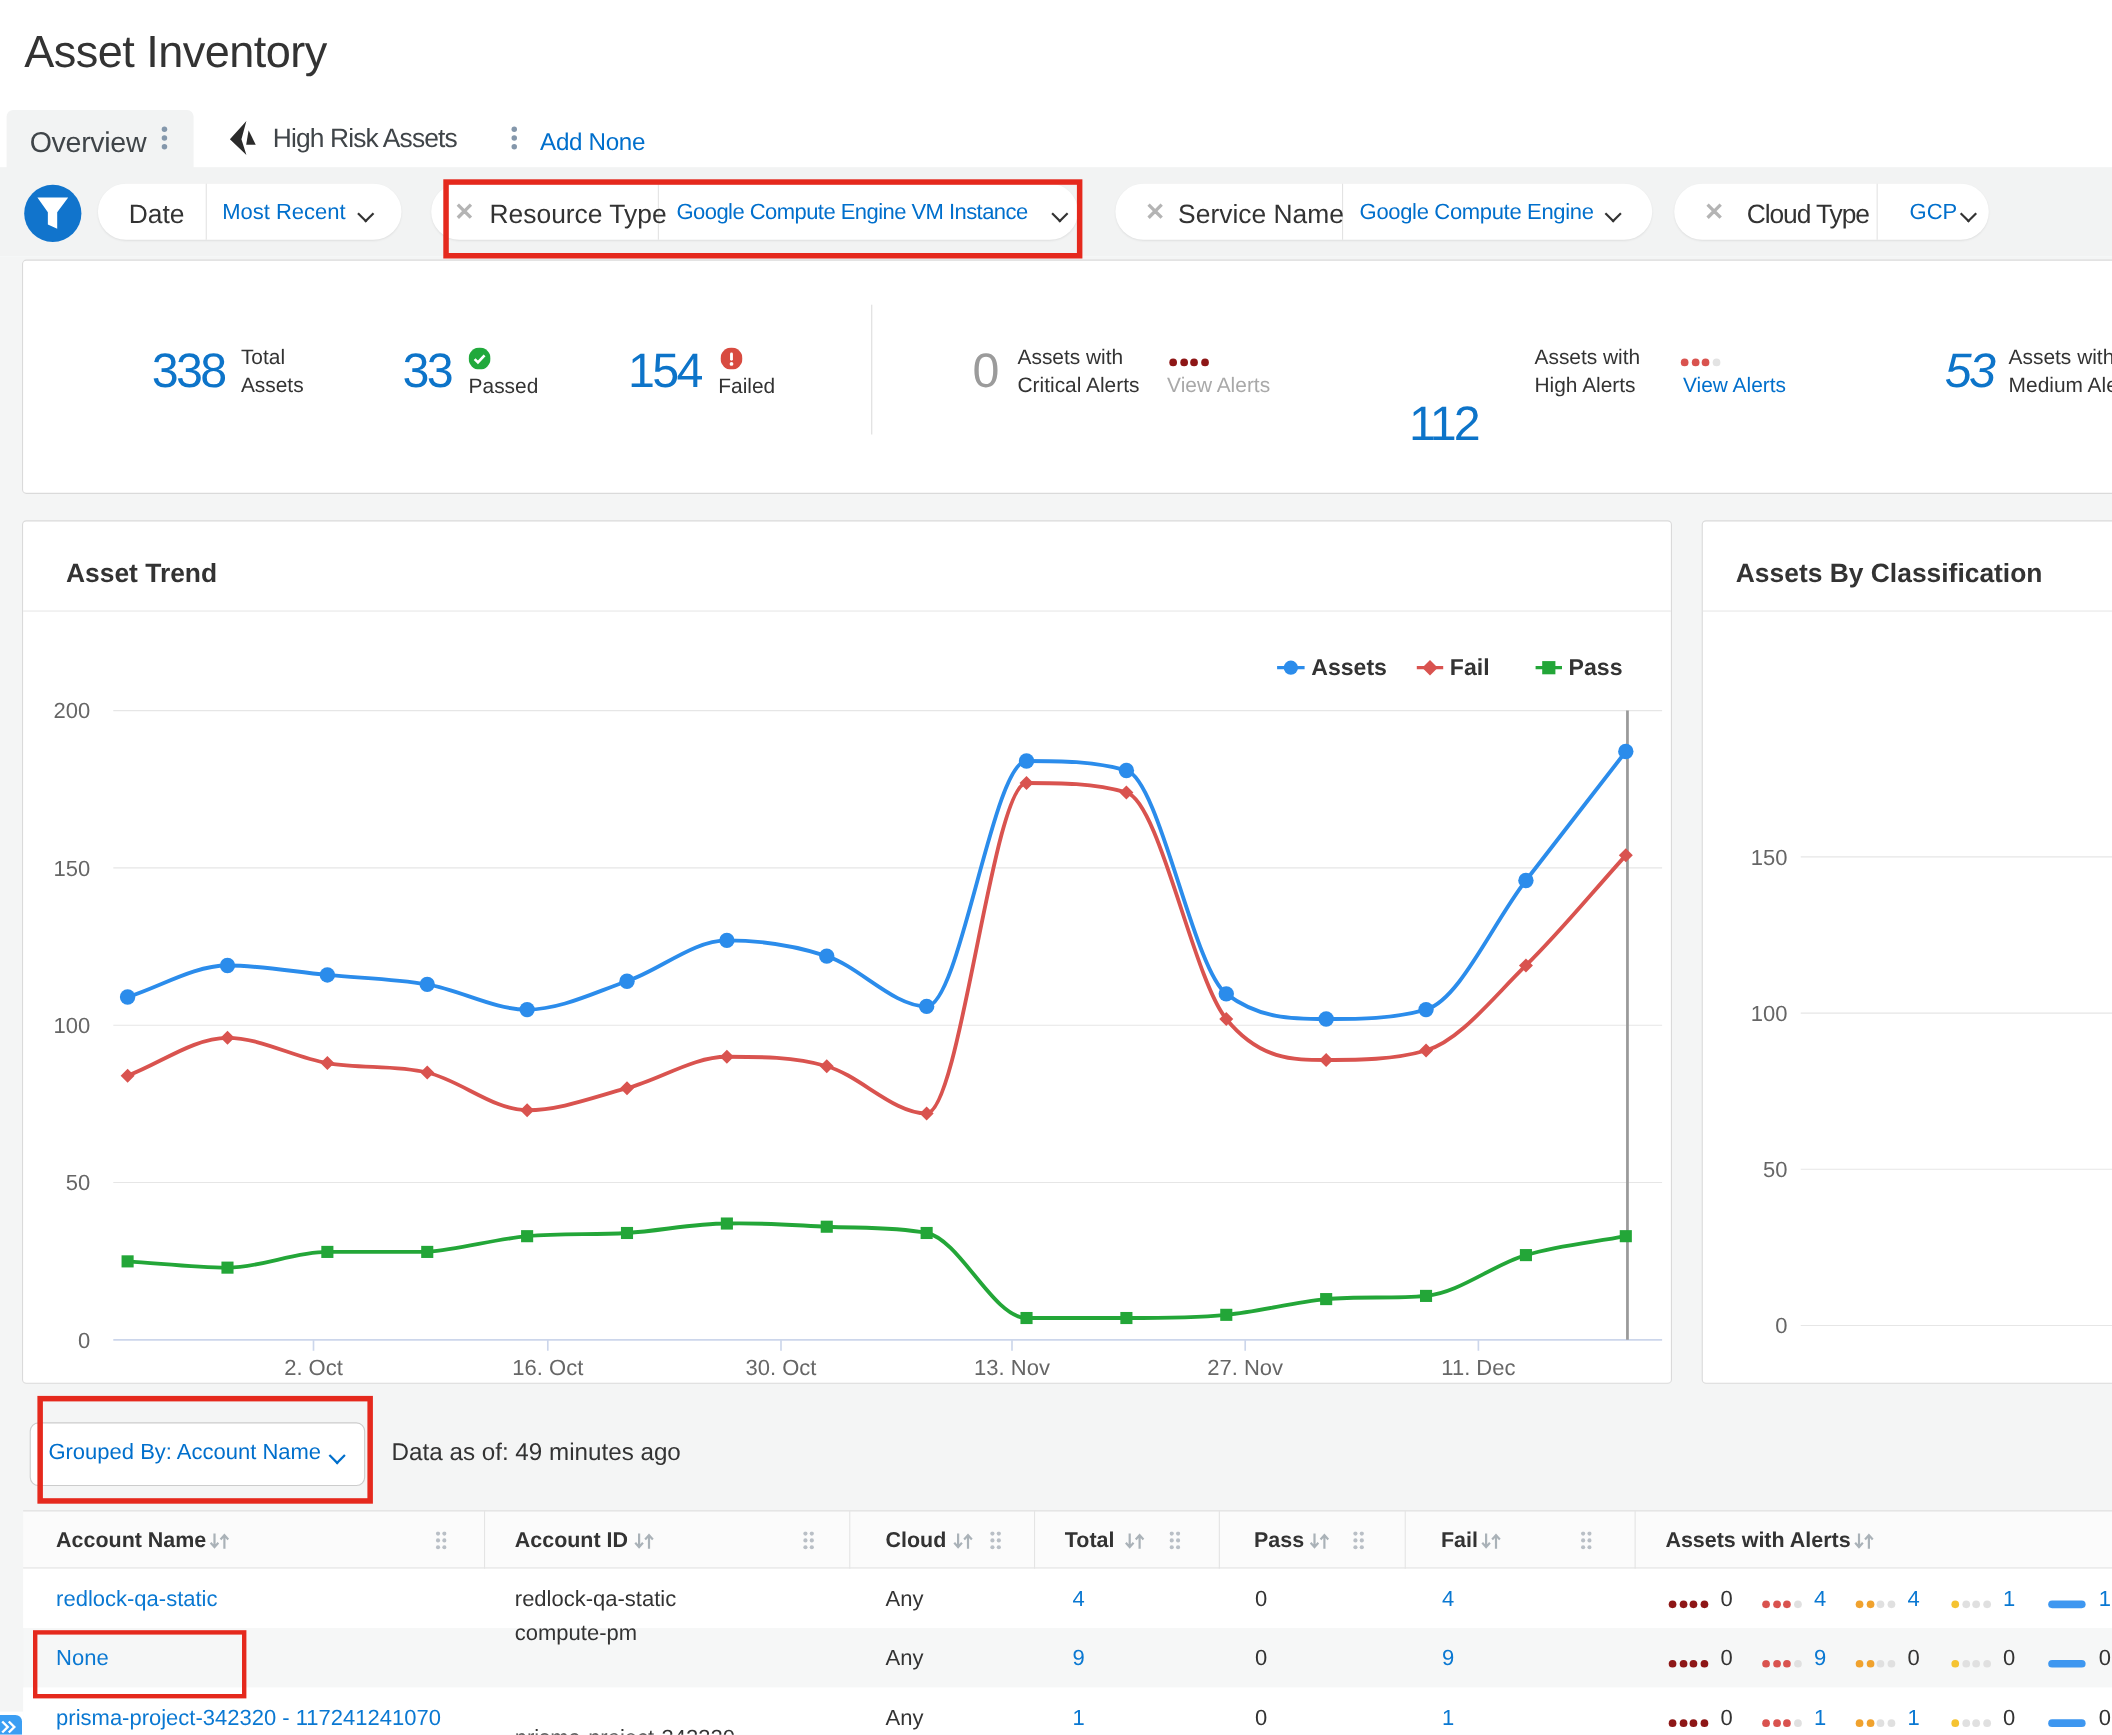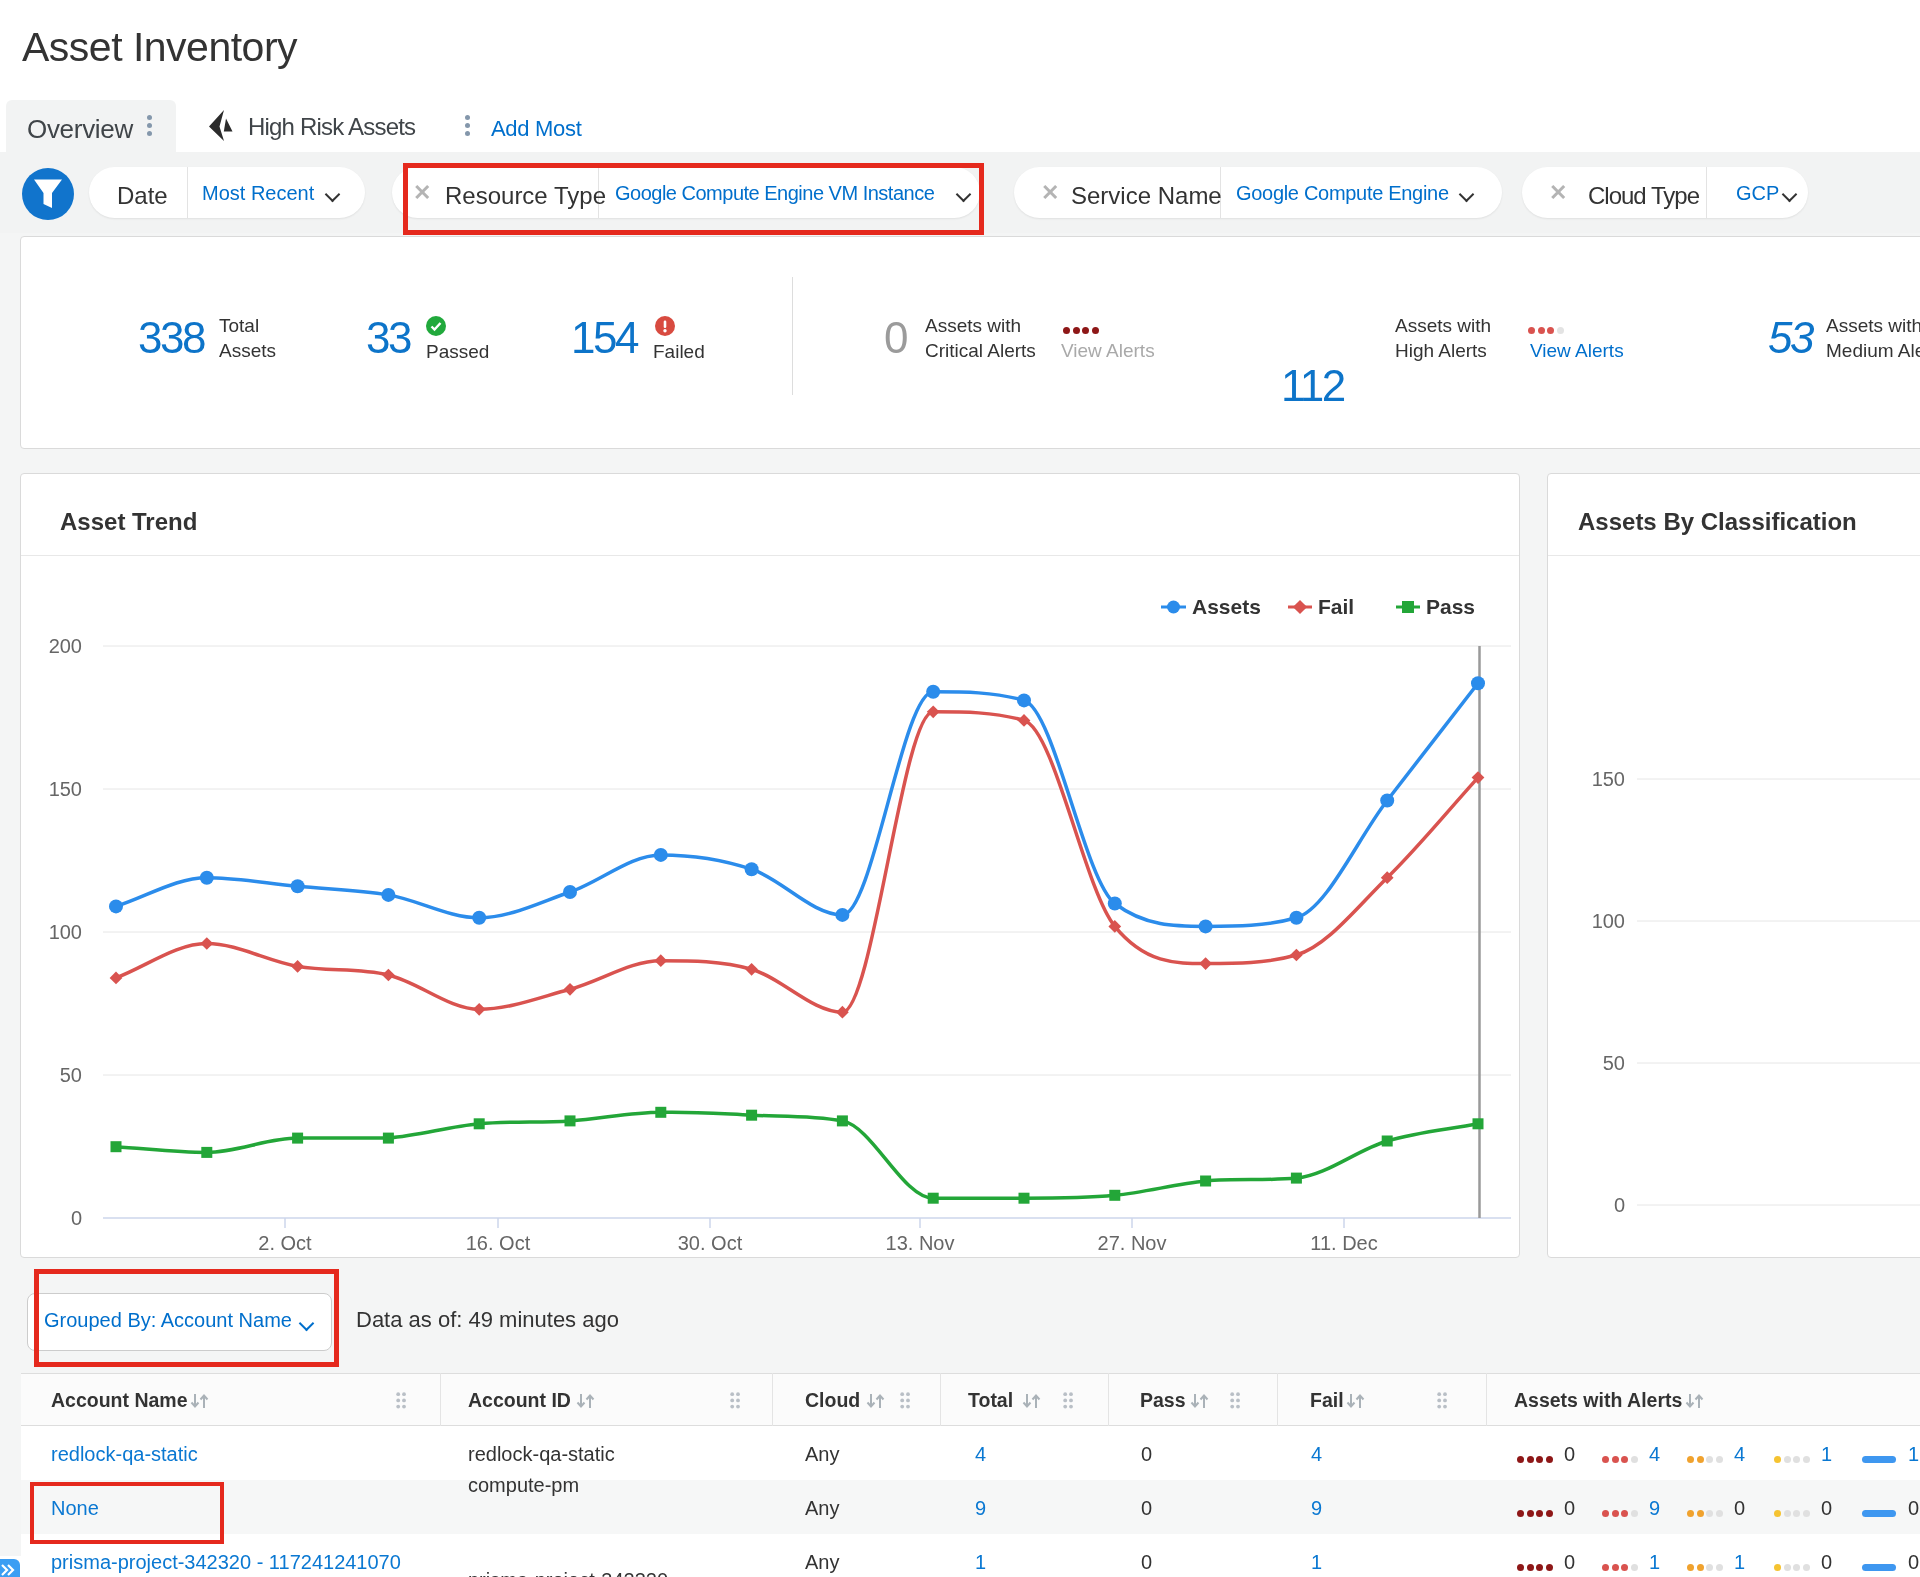--- a/index.html
+++ b/index.html
@@ -58,21 +58,21 @@
 <svg style="left:209px; top:109px;" width="24" height="33" viewBox="0 0 24 33">
   <path d="M15 1 L0 17.5 L15 32 L10.5 17.5 Z" fill="#2b2b2b"></path>
   <path d="M17 9.5 L23.5 22.5 L14.8 22.5 Z" fill="#2b2b2b"></path>
 </svg>
 <div class="tabtxt" style="left:248px; top:113px; letter-spacing:-0.8px;">High Risk Assets</div>
 <div class="kebab" style="left:465px; top:115px;">
     <i></i>
     <i></i>
     <i></i>
   </div>
-<div class="addview" style="left:491px; top:116px;">Add Most</div>
+<div class="addview" style="left:491px; top:116px;">Add None</div>
 
 <div class="fcircle" style="left:22px; top:168px; width:52px; height:52px;"></div>
 <svg style="left:22px; top:168px;" width="52" height="52" viewBox="0 0 52 52">
   <path d="M12 11.5 H40 L30 25 V40 L21.5 36 V25 Z" fill="#fff"></path>
 </svg>
 
 <div class="pill" style="left:89px; width:276px;"></div>
 <div class="pdiv" style="left:187px;"></div>
 <div class="ptxt" style="left:117px;">Date</div>
 <div class="pblue" style="left:202px;">Most Recent</div>

